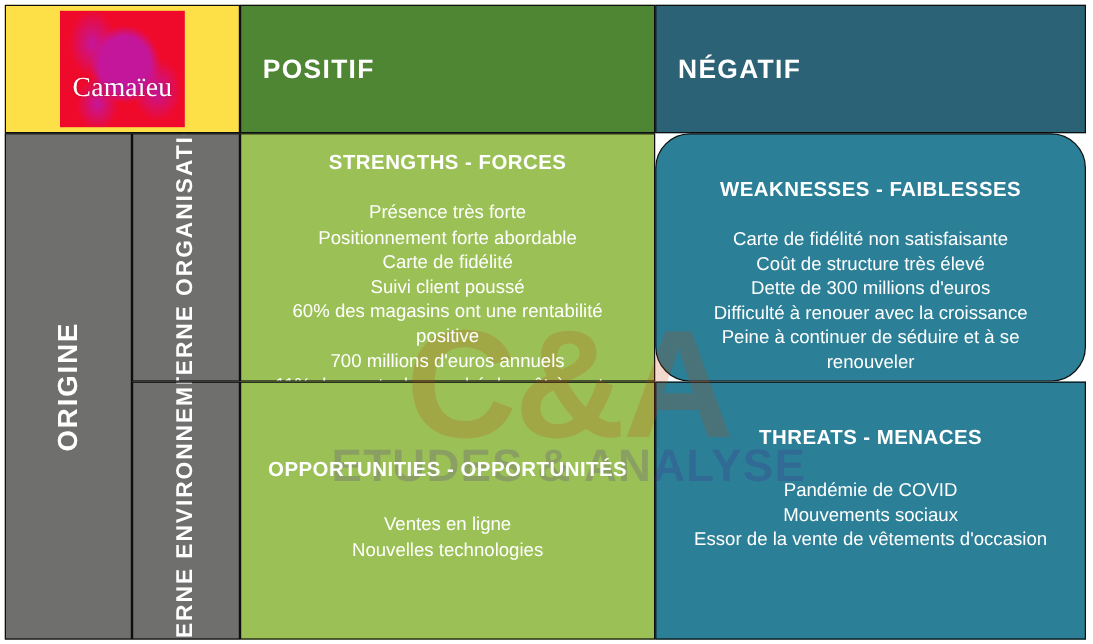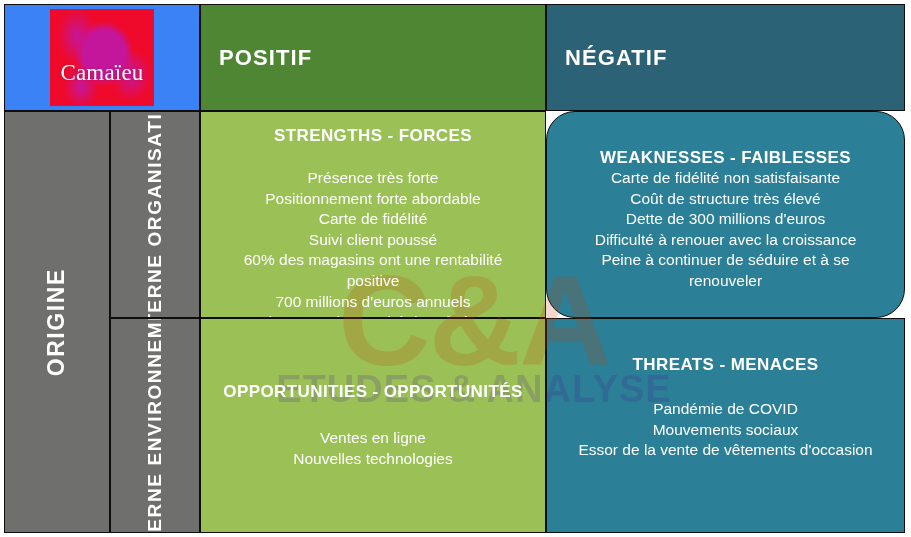--- a/index.html
+++ b/index.html
@@ -37,21 +37,21 @@
     position: relative;
     border: 1px solid #0e0e0e;
     box-sizing: border-box;
     overflow: hidden;
   }
 
   
   .logo-cell {
     grid-column: 1 / span 2;
     grid-row: 1;
-    background: #3b82f6;
+    background: #fde047;
     display: flex;
     align-items: center;
     justify-content: center;
   }
   .logo-mark {
     width: 104px;
     height: 97px;
     background:
       radial-gradient(ellipse 44% 52% at 52% 46%, #c4169b 0%, #c4169b 46%, rgba(196,22,155,0) 64%),
       radial-gradient(ellipse 26% 40% at 26% 28%, #c4169b 0%, rgba(196,22,155,0) 72%),
@@ -150,21 +150,21 @@
     font-size: 15.5px;
     line-height: 1.33;
     text-align: center;
   }
   .q-list div { white-space: normal; }
 
   .q-strengths .q-title { margin-top: 4px; }
   .q-strengths .q-list { margin-top: 22px; }
 
   .q-weaknesses .q-title { margin-top: 26px; }
-  .q-weaknesses .q-list { }
+  .q-weaknesses .q-list { margin-top: 22px; }
 
   .q-opportunities .q-title { margin-top: 0; }
   .q-opportunities .q-list { margin-top: 26px; }
 
   .q-threats .q-title { margin-top: 26px; }
   .q-threats .q-list { margin-top: 24px; }
 
   
   .watermark {
     position: absolute;

